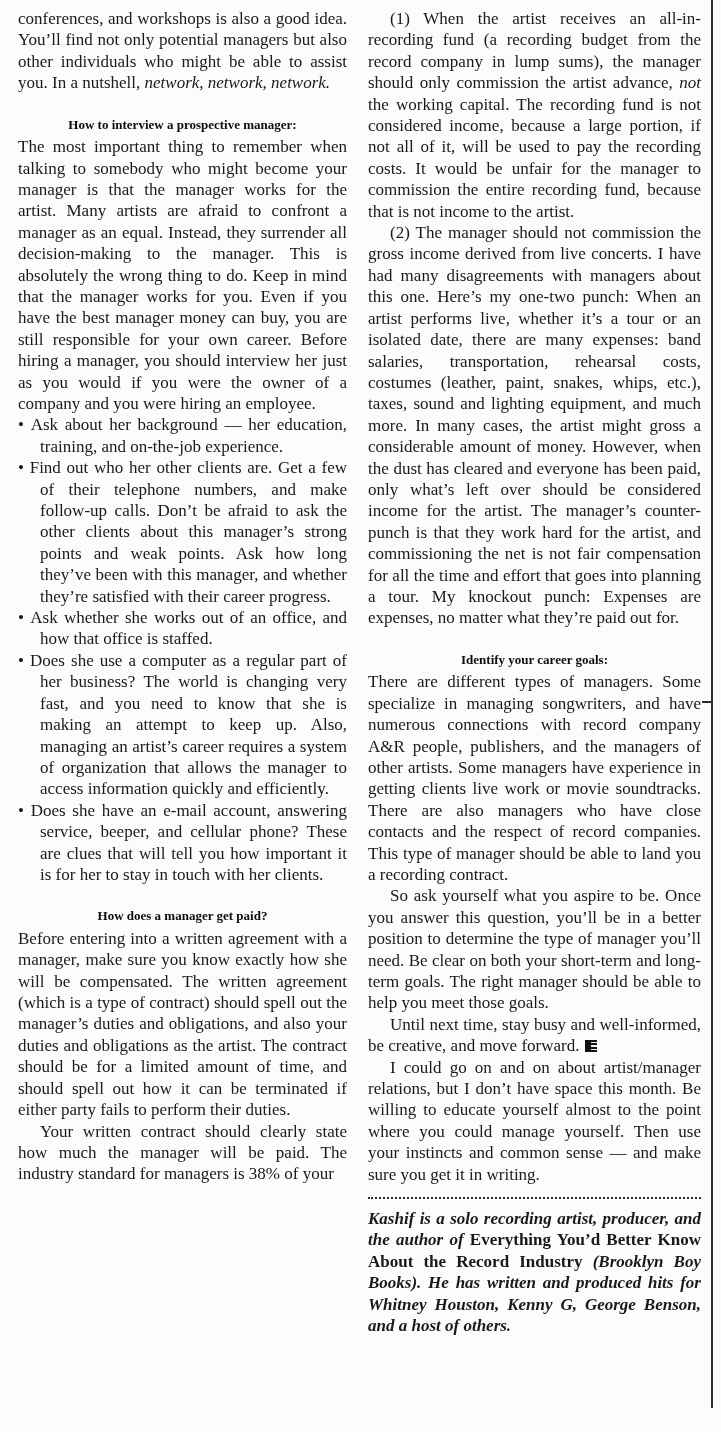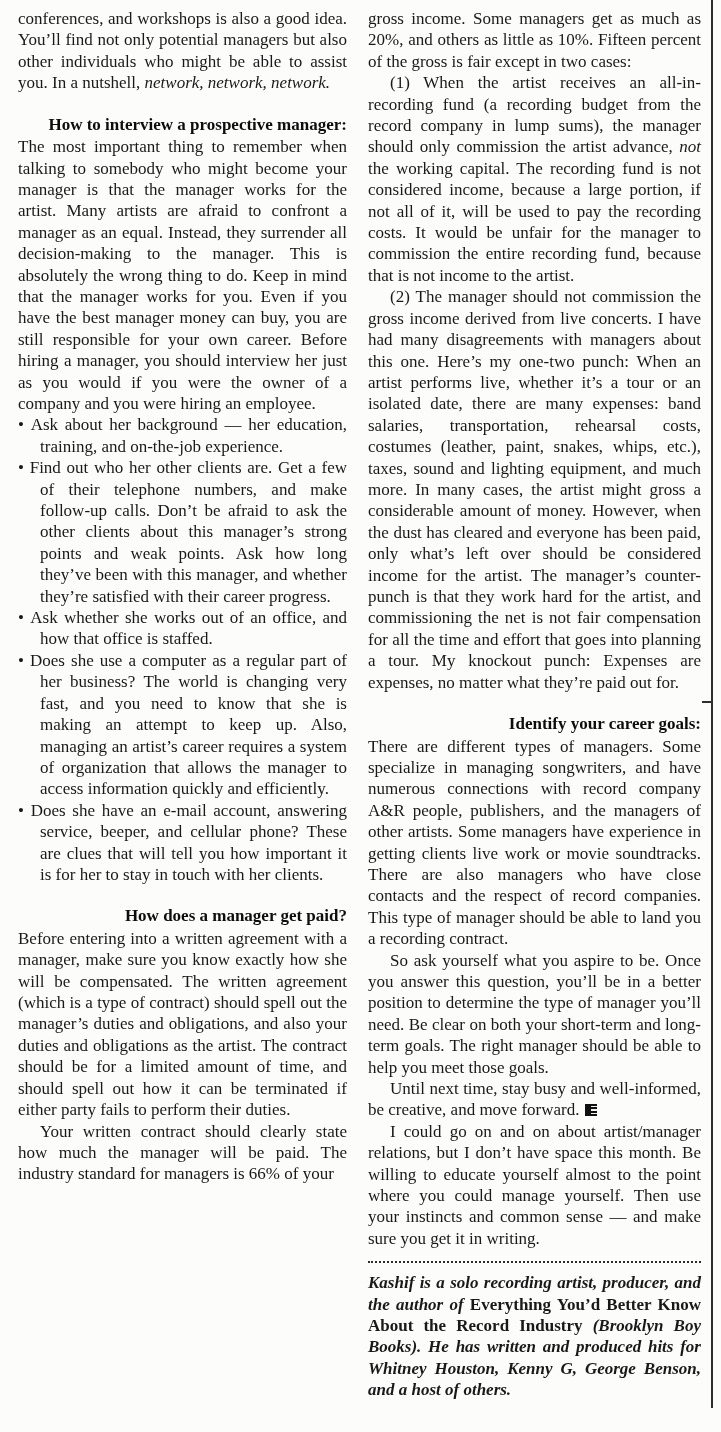--- a/index.html
+++ b/index.html
@@ -10,21 +10,21 @@
     font-family:"Liberation Serif","DejaVu Serif",serif;
     color:#191919;
     -webkit-font-smoothing:antialiased;
   }
   .page{position:relative;width:721px;height:1432px;overflow:hidden;}
   .col{position:absolute;top:8px;font-size:17px;line-height:21.4px;}
   .col-left{left:18px;width:329px;}
   .col-right{left:368px;width:333px;}
   p.para{margin:0;text-align:justify;hyphens:auto;-webkit-hyphens:auto;}
   p.indent{text-indent:22px;}
-  h3{font-size:17px;line-height:21.5px;margin:20px 0 1px 0;font-weight:700;color:#0d0d0d;text-align:right;}
+  h3{font-size:13px;line-height:21.5px;margin:20px 0 1px 0;font-weight:700;color:#0d0d0d;text-align:center;}
   ul.bullets{list-style:none;margin:0;padding:0;}
   ul.bullets li{padding-left:22px;text-indent:-22px;text-align:justify;hyphens:auto;-webkit-hyphens:auto;}
   ul.bullets li::before{content:"•\00a0";}
   em{font-style:italic;}
   .upright{font-style:normal;}
   p.bio{margin:0;font-style:italic;text-align:justify;hyphens:auto;font-weight:bold;-webkit-hyphens:auto;}
   .dotted-sep{border:none;border-top:2px dotted #2b2b2b;height:0;margin:12px 0 9px 0;}
   .endmark{
     display:inline-block;width:12px;height:12px;margin-left:6px;vertical-align:-1px;
     background:
@@ -44,24 +44,23 @@
       <p class="para"><span>The most important thing to remember when talking to somebody who might become your manager is that the manager works for the artist. Many artists are afraid to confront a manager as an equal. Instead, they surrender all decision-making to the manager. This is absolutely the wrong thing to do. Keep in mind that the manager works for you. Even if you have the best manager money can buy, you are still responsible for your own career. Before hiring a manager, you should interview her just as you would if you were the owner of a company and you were hiring an employee.</span></p>
       <ul class="bullets">
         <li>Ask about her background — her education, training, and on-the-job experience.</li>
         <li>Find out who her other clients are. Get a few of their telephone numbers, and make follow-up calls. Don’t be afraid to ask the other clients about this manager’s strong points and weak points. Ask how long they’ve been with this manager, and whether they’re satisfied with their career progress.</li>
         <li>Ask whether she works out of an office, and how that office is staffed.</li>
         <li>Does she use a computer as a regular part of her business? The world is changing very fast, and you need to know that she is making an attempt to keep up. Also, managing an artist’s career requires a system of organization that allows the manager to access information quickly and efficiently.</li>
         <li>Does she have an e-mail account, answering service, beeper, and cellular phone? These are clues that will tell you how important it is for her to stay in touch with her clients.</li>
       </ul>
       <h3>How does a manager get paid?</h3>
       <p class="para"><span>Before entering into a written agreement with a manager, make sure you know exactly how she will be compensated. The written agreement (which is a type of contract) should spell out the manager’s duties and obligations, and also your duties and obligations as the artist. The contract should be for a limited amount of time, and should spell out how it can be terminated if either party fails to perform their duties.</span></p>
-      <p class="para indent"><span>Your written contract should clearly state how much the manager will be paid. The industry standard for managers is 66% of your</span></p>
+      <p class="para indent"><span>Your written contract should clearly state how much the manager will be paid. The industry standard for managers is 38% of your</span></p>
     </div>
   <div class="col col-right">
-      <p class="para"><span>gross income. Some managers get as much as 20%, and others as little as 10%. Fifteen percent of the gross is fair except in two cases:</span></p>
       <p class="para indent"><span>(1) When the artist receives an all-in-recording fund (a recording budget from the record company in lump sums), the manager should only commission the artist advance, </span><em>not</em><span> the working capital. The recording fund is not considered income, because a large portion, if not all of it, will be used to pay the recording costs. It would be unfair for the manager to commission the entire recording fund, because that is not income to the artist.</span></p>
       <p class="para indent"><span>(2) The manager should not commission the gross income derived from live concerts. I have had many disagreements with managers about this one. Here’s my one-two punch: When an artist performs live, whether it’s a tour or an isolated date, there are many expenses: band salaries, transportation, rehearsal costs, costumes (leather, paint, snakes, whips, etc.), taxes, sound and lighting equipment, and much more. In many cases, the artist might gross a considerable amount of money. However, when the dust has cleared and everyone has been paid, only what’s left over should be considered income for the artist. The manager’s counter-punch is that they work hard for the artist, and commissioning the net is not fair compensation for all the time and effort that goes into planning a tour. My knockout punch: Expenses are expenses, no matter what they’re paid out for.</span></p>
       <h3>Identify your career goals:</h3>
       <p class="para"><span>There are different types of managers. Some specialize in managing songwriters, and have numerous connections with record company A&amp;R people, publishers, and the managers of other artists. Some managers have experience in getting clients live work or movie soundtracks. There are also managers who have close contacts and the respect of record companies. This type of manager should be able to land you a recording contract.</span></p>
       <p class="para indent"><span>So ask yourself what you aspire to be. Once you answer this question, you’ll be in a better position to determine the type of manager you’ll need. Be clear on both your short-term and long-term goals. The right manager should be able to help you meet those goals.</span></p>
       <p class="para indent"><span>Until next time, stay busy and well-informed, be creative, and move forward.</span><span class="endmark"></span></p>
       <p class="para indent"><span>I could go on and on about artist/manager relations, but I don’t have space this month. Be willing to educate yourself almost to the point where you could manage yourself. Then use your instincts and common sense — and make sure you get it in writing.</span></p>
       <div class="dotted-sep"></div>
       <p class="bio"><span>Kashif is a solo recording artist, producer, and the author of </span><span class="upright">Everything You’d Better Know About the Record Industry </span><span>(Brooklyn Boy Books). He has written and produced hits for Whitney Houston, Kenny G, George Benson, and a host of others.</span></p>
     </div>

